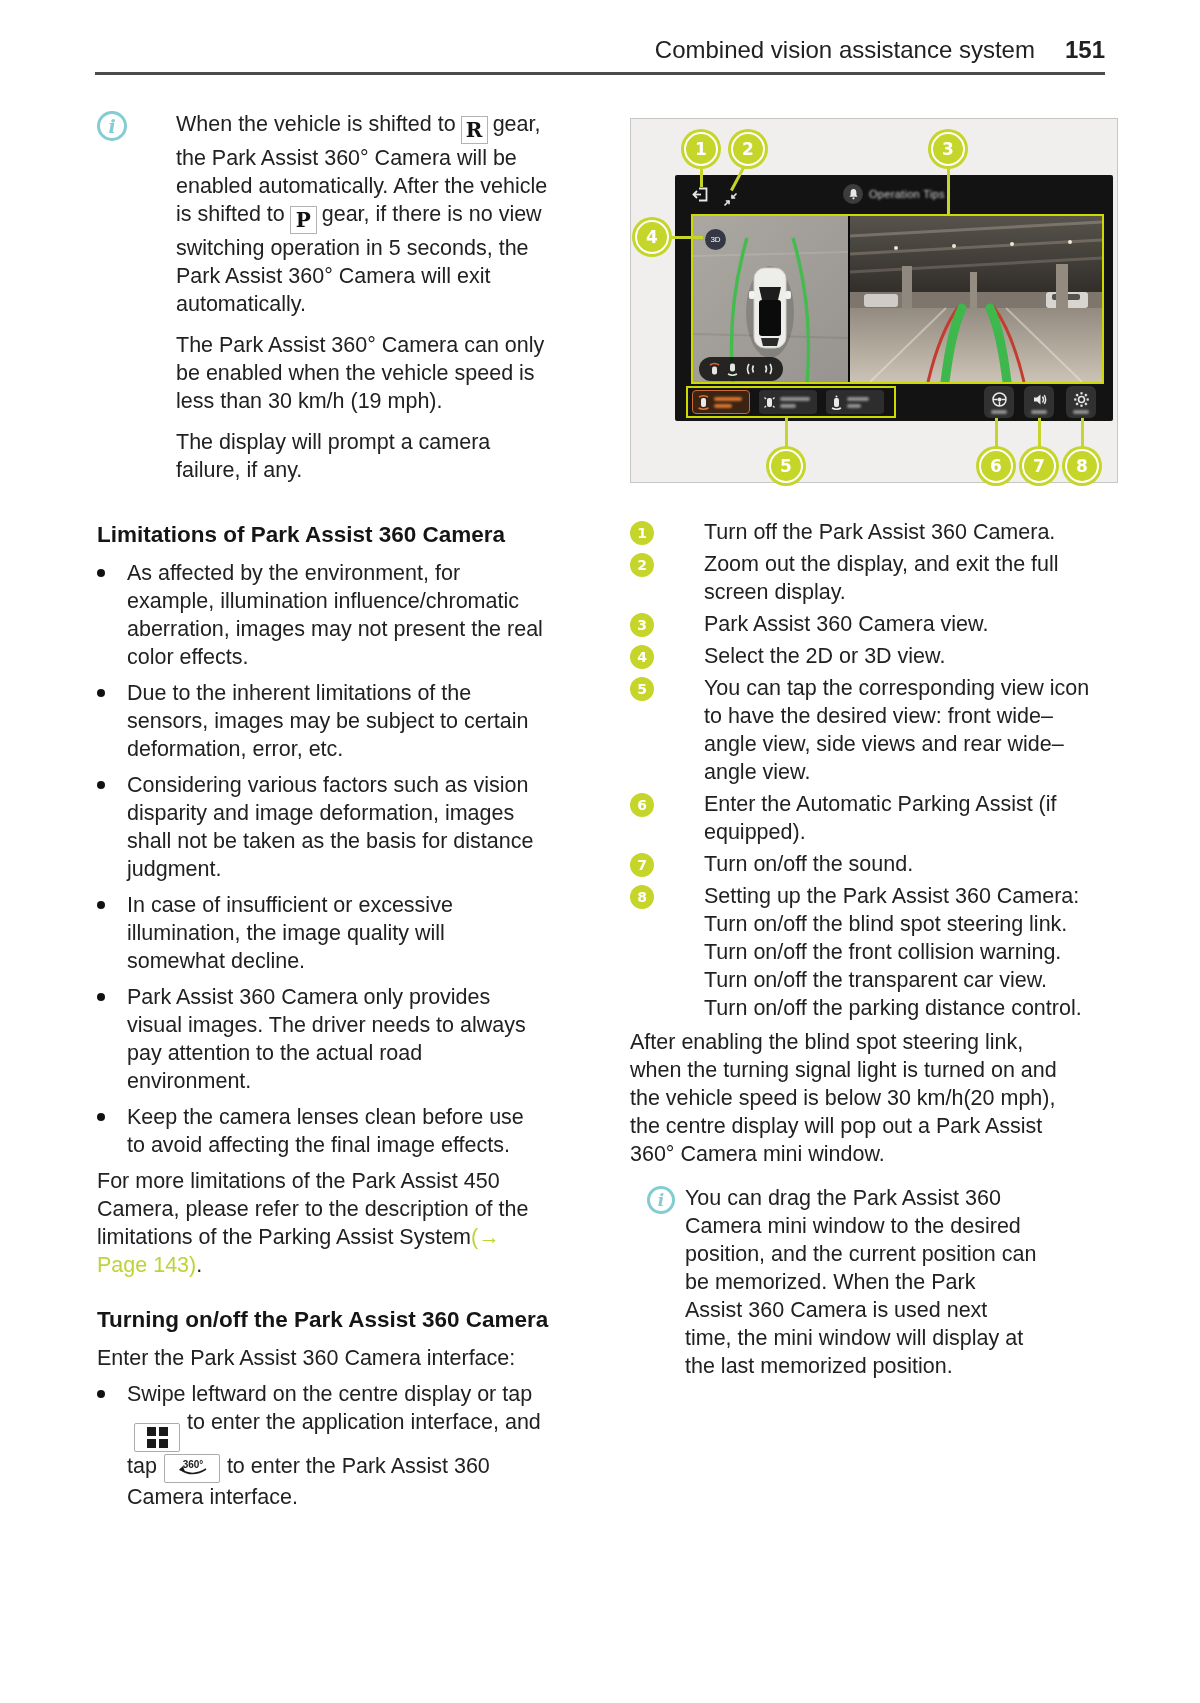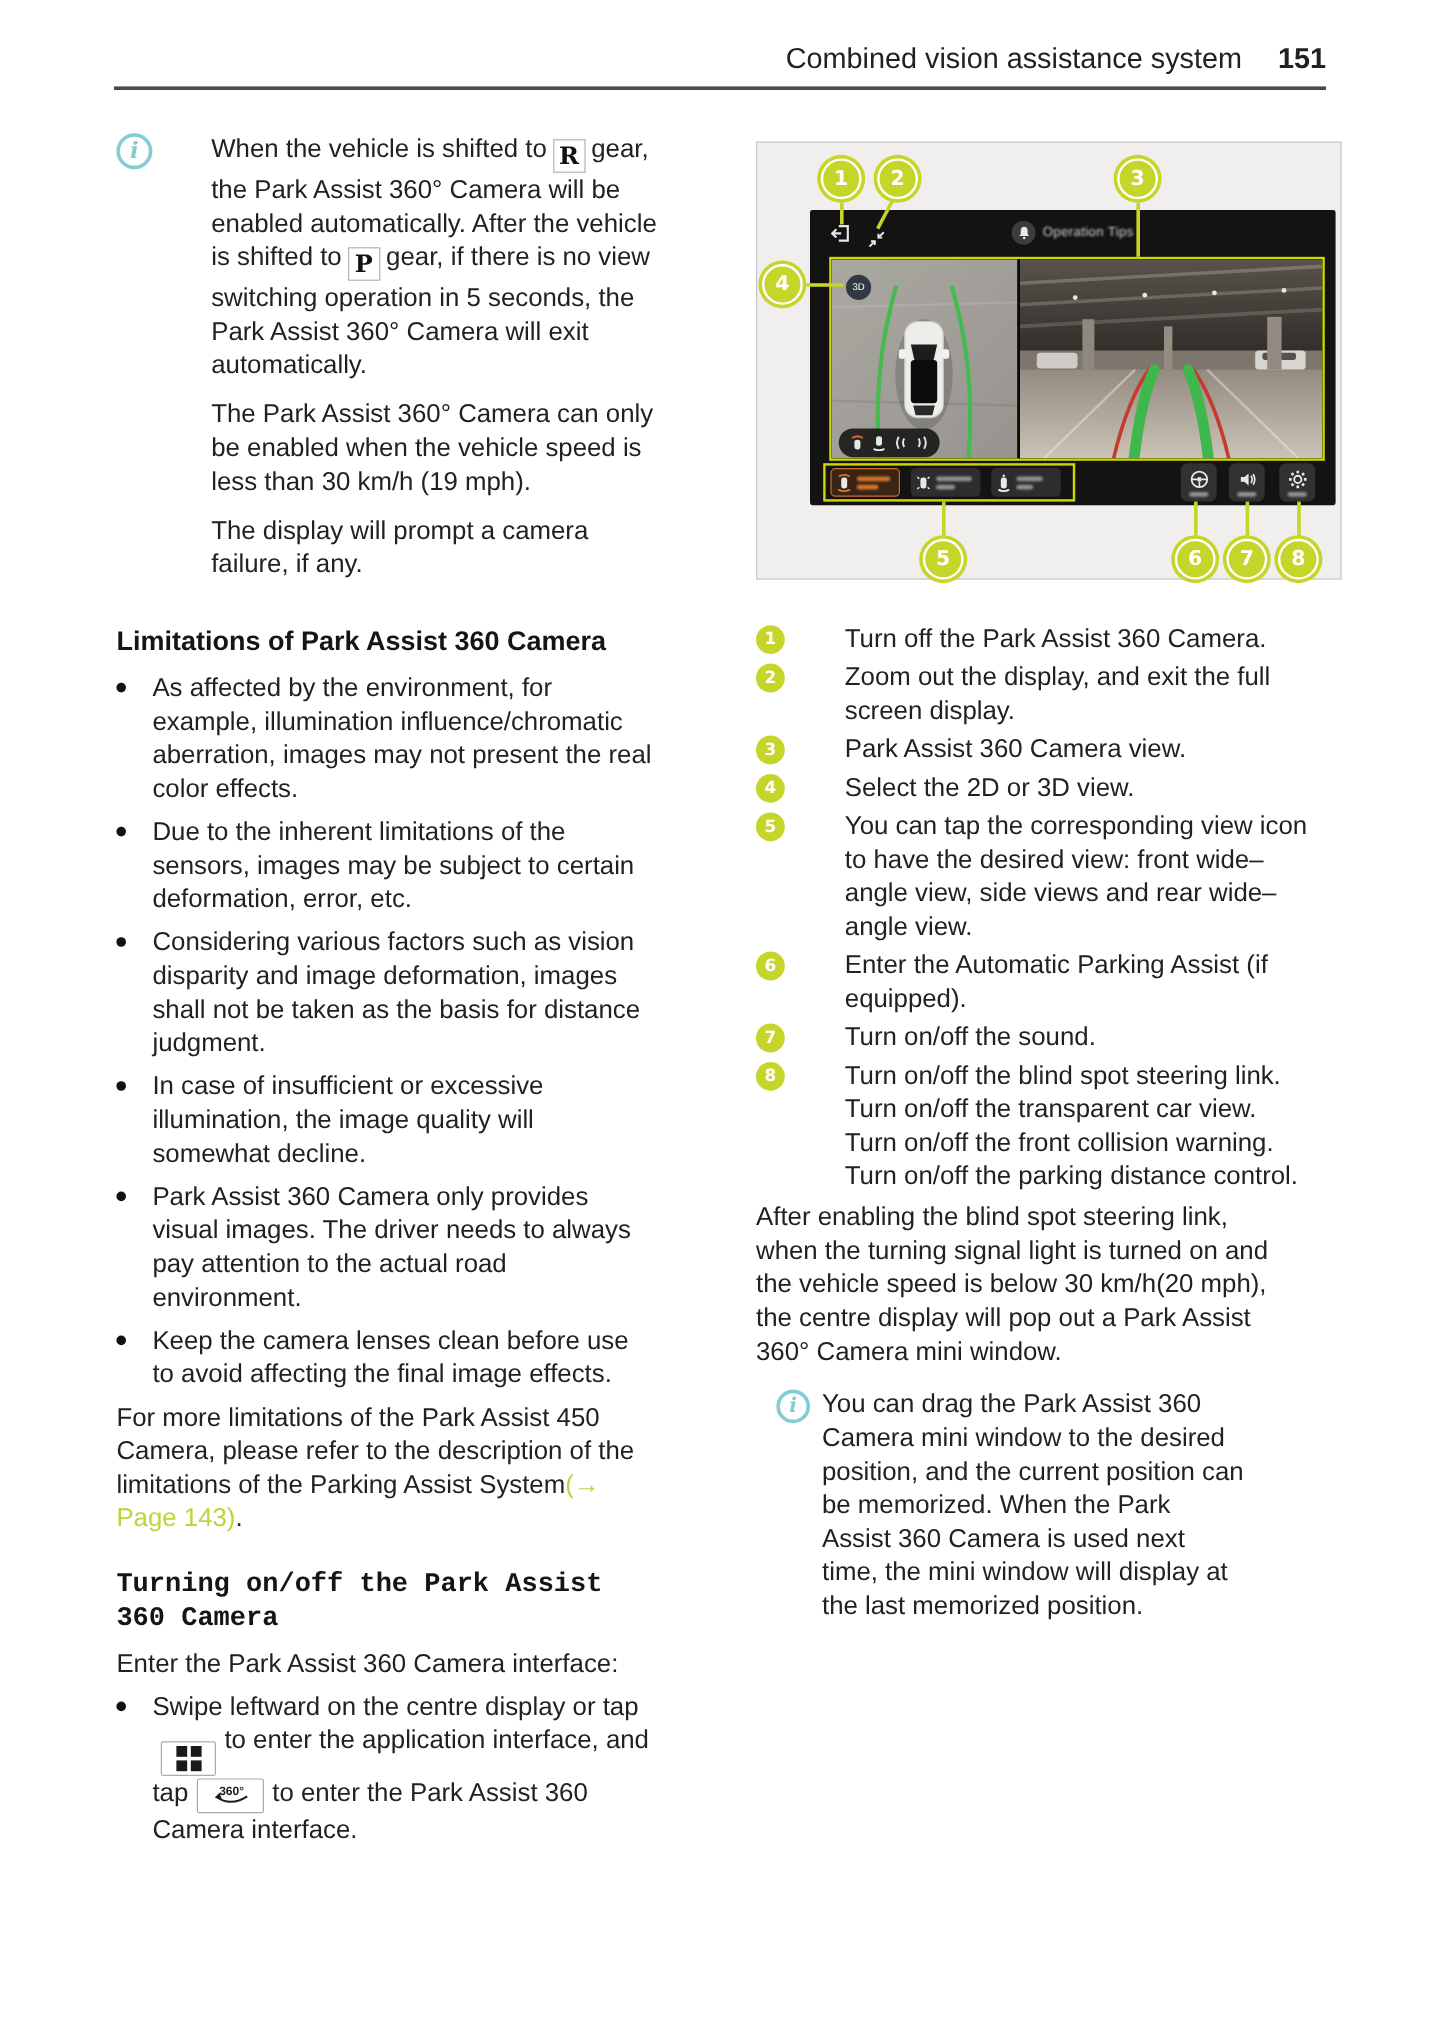--- a/index.html
+++ b/index.html
@@ -142,21 +142,21 @@
     </div>
     <div class="bul">
       <div class="dotc">
           <i></i>
         </div>
       <div class="btxt">Keep the camera lenses clean before use to avoid affecting the final image effects.</div>
     </div>
 
     <p class="para"><span>For more limitations of the Park Assist 450 Camera, please refer to the description of the limitations of the Parking Assist System</span><span class="link">(→  Page 143)</span><span>.</span></p>
 
-    <h3 style="margin-top:27px;font-family:Liberation Mono, monospace;">Turning on/off the Park Assist 360 Camera</h3>
+    <h3 style="margin-top:27px;">Turning on/off the Park Assist 360 Camera</h3>
     <p class="para">Enter the Park Assist 360 Camera interface:</p>
 
     <div class="bul">
       <div class="dotc">
           <i></i>
         </div>
       <div class="btxt"><span>Swipe leftward on the centre display or tap</span><span class="appbox">
             <i></i>
             <i></i>
             <i></i>
@@ -402,23 +402,24 @@
       <span class="libadge">6</span>
       <div class="litxt">Enter the Automatic Parking Assist (if equipped).</div>
     </div>
     <div class="lirow">
       <span class="libadge">7</span>
       <div class="litxt">Turn on/off the sound.</div>
     </div>
     <div class="lirow">
       <span class="libadge">8</span>
       <div class="litxt">
+        <div>Setting up the Park Assist 360 Camera:</div>
         <div>Turn on/off the blind spot steering link.</div>
+        <div>Turn on/off the front collision warning.</div>
         <div>Turn on/off the transparent car view.</div>
-        <div>Turn on/off the front collision warning.</div>
         <div>Turn on/off the parking distance control.</div>
       </div>
     </div>
 
     <p class="aftp">After enabling the blind spot steering link, when the turning signal light is turned on and the vehicle speed is below 30 km/h(20 mph), the centre display will pop out a Park Assist 360° Camera mini window.</p>
 
     <div class="note2">
       <div class="nicol">
           <span class="iicon">i</span>
         </div>

